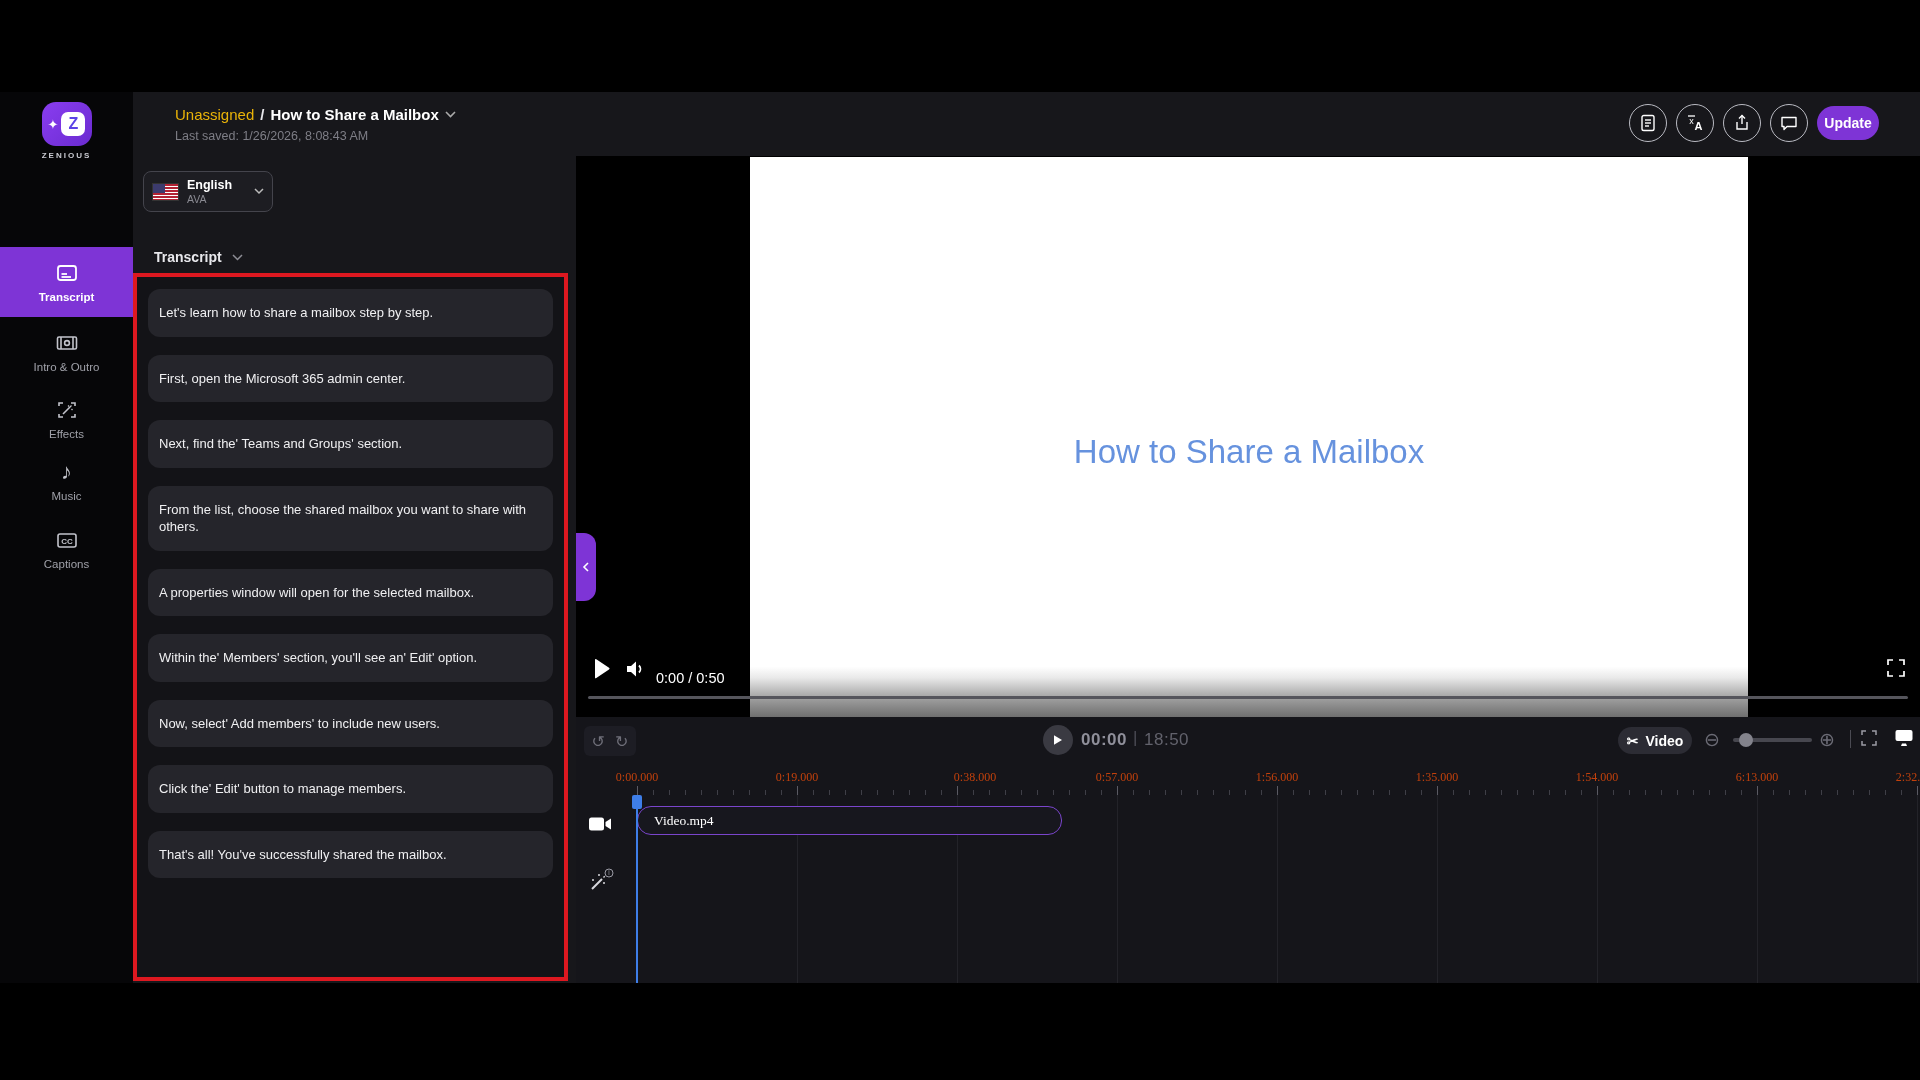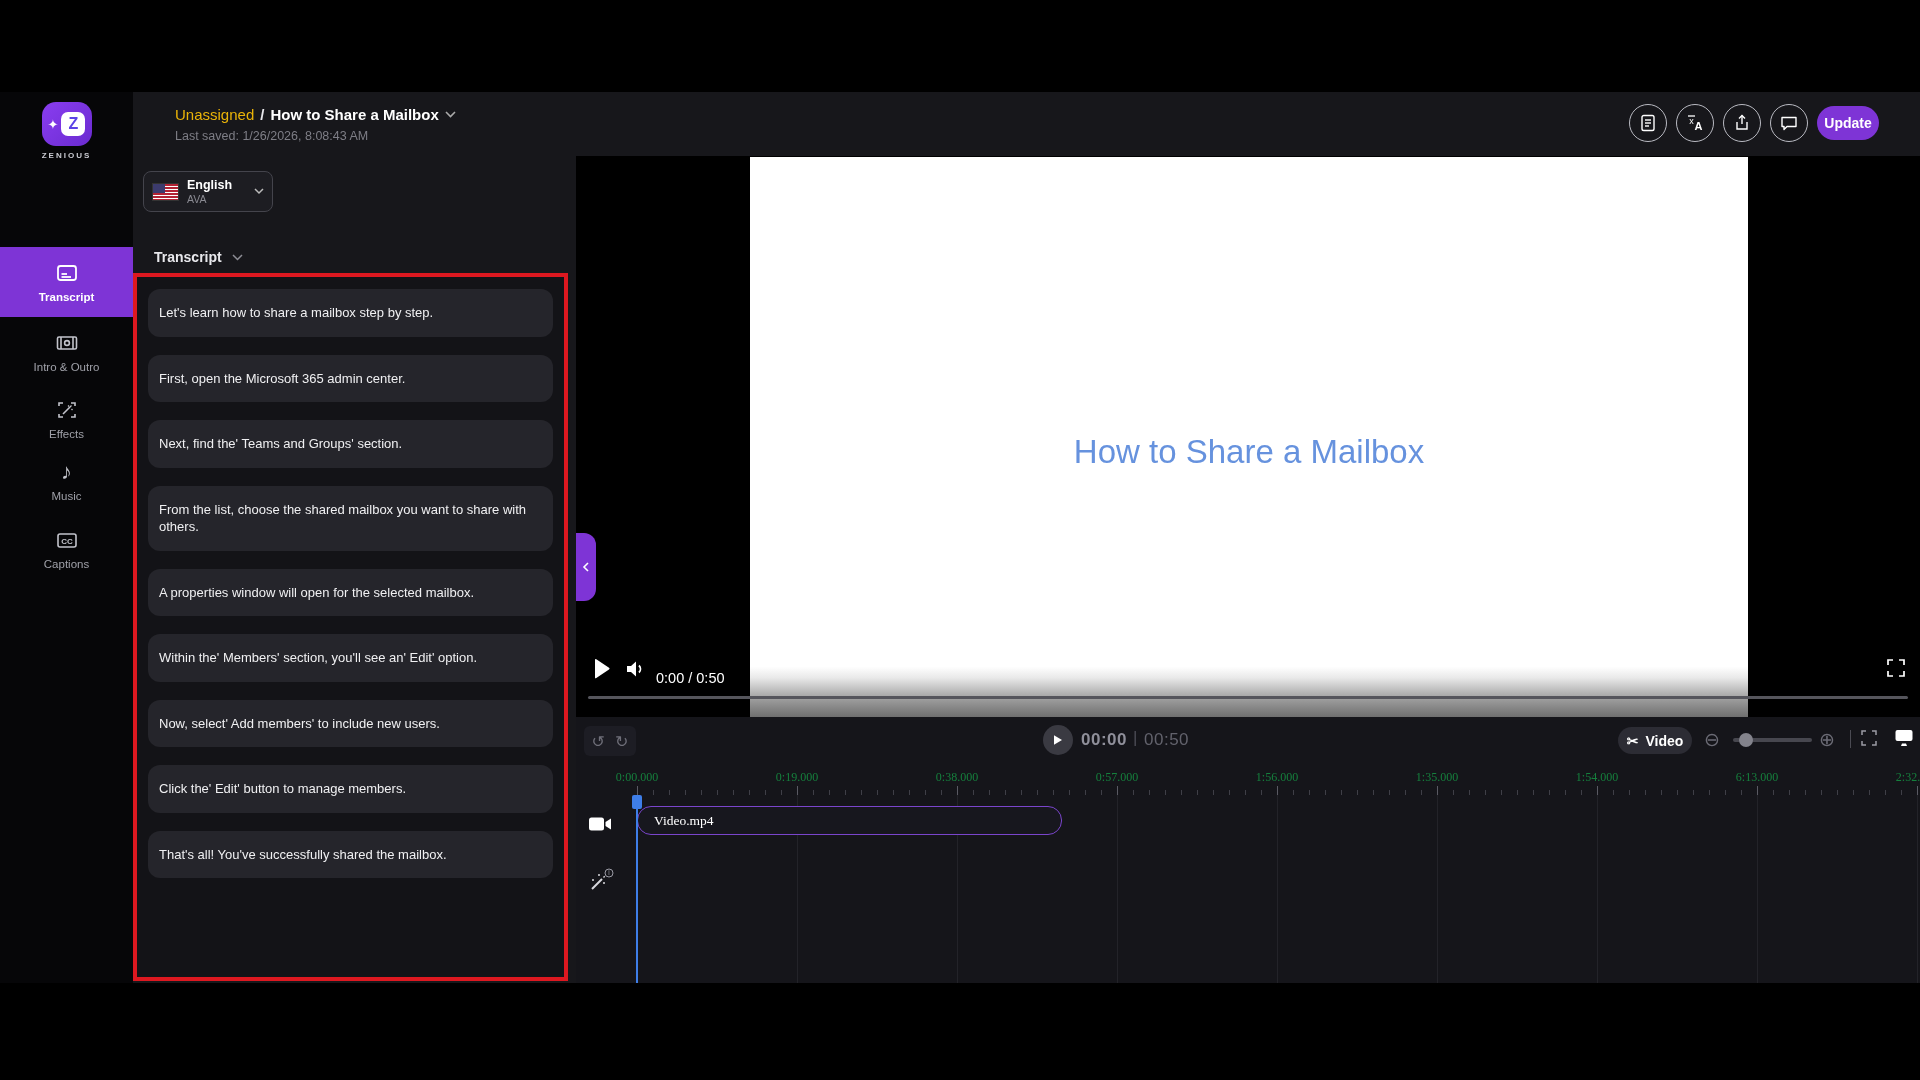--- a/index.html
+++ b/index.html
@@ -77,21 +77,21 @@
   #trim-btn{left:1042px;top:10px;width:74px;height:27px;border-radius:14px;background:#2c2c34;color:#fff;
       display:flex;align-items:center;justify-content:center;gap:7px;font-size:14px;font-weight:600;cursor:pointer;}
   .zoomctl{top:11px;color:#6b6b75;font-size:19px;line-height:24px;cursor:pointer;}
   #zoom-slider{left:1157px;top:21px;width:79px;height:4px;background:#47474f;border-radius:2px;cursor:pointer;}
   #zoom-thumb{position:absolute;left:6px;top:-5px;width:14px;height:14px;border-radius:50%;background:#83838c;}
   #ctl-divider{left:1274px;top:13px;width:1px;height:18px;background:#4a4a52;}
   #fit-btn{left:1284px;top:12px;width:18px;height:18px;color:#9a9aa4;cursor:pointer;}
   #monitor-btn{left:1318px;top:11px;width:20px;height:19px;color:#fff;cursor:pointer;}
 
   #ruler{left:0;top:50px;width:1344px;height:28px;overflow:hidden;}
-  .ruler-label{position:absolute;top:3px;transform:translateX(-50%);font-size:12px;color:#15803d;
+  .ruler-label{position:absolute;top:3px;transform:translateX(-50%);font-size:12px;color:#c2410c;
       font-family:"Liberation Serif",serif;white-space:nowrap;}
   .tick{position:absolute;bottom:0;width:1px;background:#3f3f47;height:5px;}
   .tick.major{background:#5a5a63;height:9px;}
   #tracks{left:0;top:78px;width:1344px;height:188px;overflow:hidden;}
   .gridline{position:absolute;top:0;bottom:0;width:1px;background:#232329;}
   #cam-icon{left:12px;top:20px;width:24px;height:18px;color:#fff;}
   #wand-icon{left:12px;top:72px;width:26px;height:26px;color:#d8d8de;}
   #playhead-line{left:60px;top:0;width:2px;height:188px;background:var(--ph-blue);cursor:ew-resize;}
   #playhead-handle{left:56px;top:0px;width:10px;height:14px;border-radius:2px;background:var(--ph-blue);cursor:ew-resize;}
   #clip{left:61px;top:11px;width:425px;height:29px;border:1.5px solid var(--clip-purple);border-radius:14px;
@@ -278,21 +278,21 @@
       <span>↻</span>
     </div>
 
     <div id="tl-play" class="abs">
       <svg viewBox="0 0 10 12" width="10" height="12">
         <path d="M1 1.2 L9 6 L1 10.8 Z" fill="#fff"></path>
         </svg>
     </div>
     <div id="tl-cur" class="abs">00:00</div>
     <div id="tl-sep" class="abs">|</div>
-    <div id="tl-total" class="abs">00:50</div>
+    <div id="tl-total" class="abs">18:50</div>
 
     <div id="trim-btn" class="abs">
       <span>✂</span>
       <span>Video</span>
     </div>
     <div class="zoomctl abs" style="left:1128px;">⊖</div>
     <div id="zoom-slider" class="abs">
       <div id="zoom-thumb"></div>
     </div>
     <div class="zoomctl abs" style="left:1243px;">⊕</div>
@@ -308,21 +308,21 @@
     <div id="monitor-btn" class="abs">
       <svg viewBox="0 0 20 19" width="20" height="19">
         <rect x="1.5" y="2" width="17" height="11" rx="2" fill="#fff"></rect>
         <path d="M8 15.5 h4 l1 2.5 h-6 Z" fill="#fff"></path>
         </svg>
     </div>
 
     <div id="ruler" class="abs">
         <div class="ruler-label" style="left: 61px;">0:00.000</div>
         <div class="ruler-label" style="left: 221px;">0:19.000</div>
-        <div class="ruler-label" style="left: 381px;">0:38.000</div>
+        <div class="ruler-label" style="left: 399px;">0:38.000</div>
         <div class="ruler-label" style="left: 541px;">0:57.000</div>
         <div class="ruler-label" style="left: 701px;">1:56.000</div>
         <div class="ruler-label" style="left: 861px;">1:35.000</div>
         <div class="ruler-label" style="left: 1021px;">1:54.000</div>
         <div class="ruler-label" style="left: 1181px;">6:13.000</div>
         <div class="ruler-label" style="left: 1341px;">2:32.000</div>
         <div class="tick major" style="left: 61px;"></div>
         <div class="tick" style="left: 77px;"></div>
         <div class="tick" style="left: 93px;"></div>
         <div class="tick" style="left: 109px;"></div>

